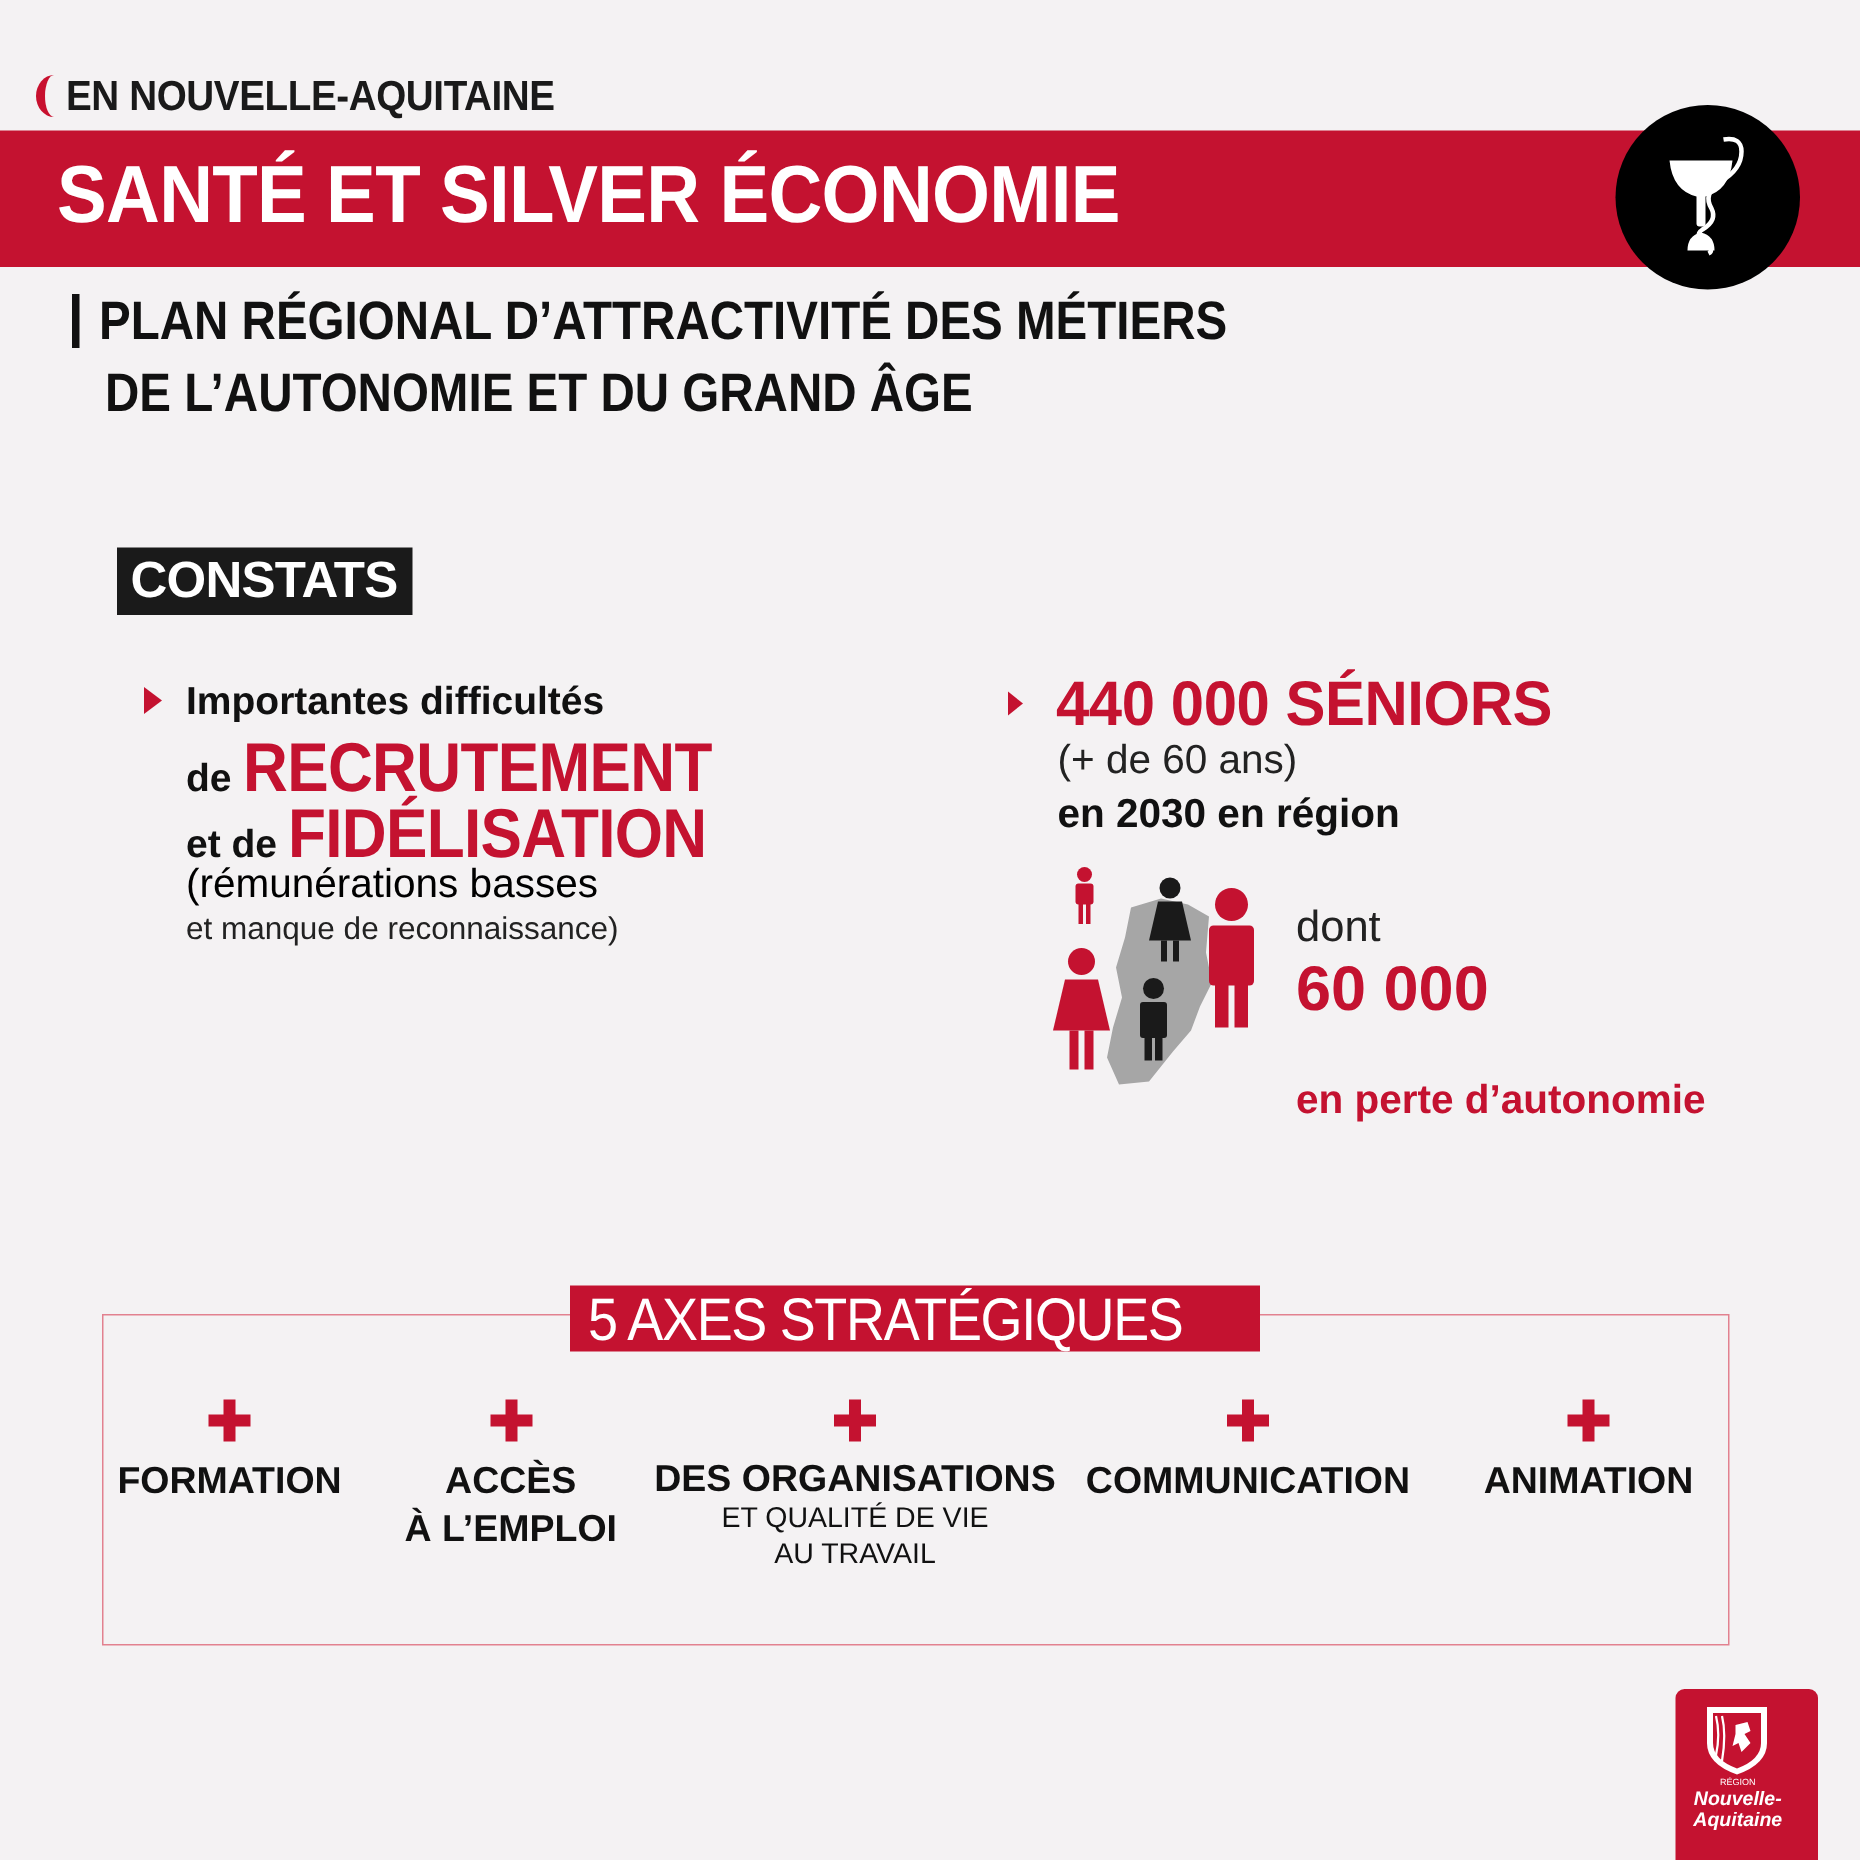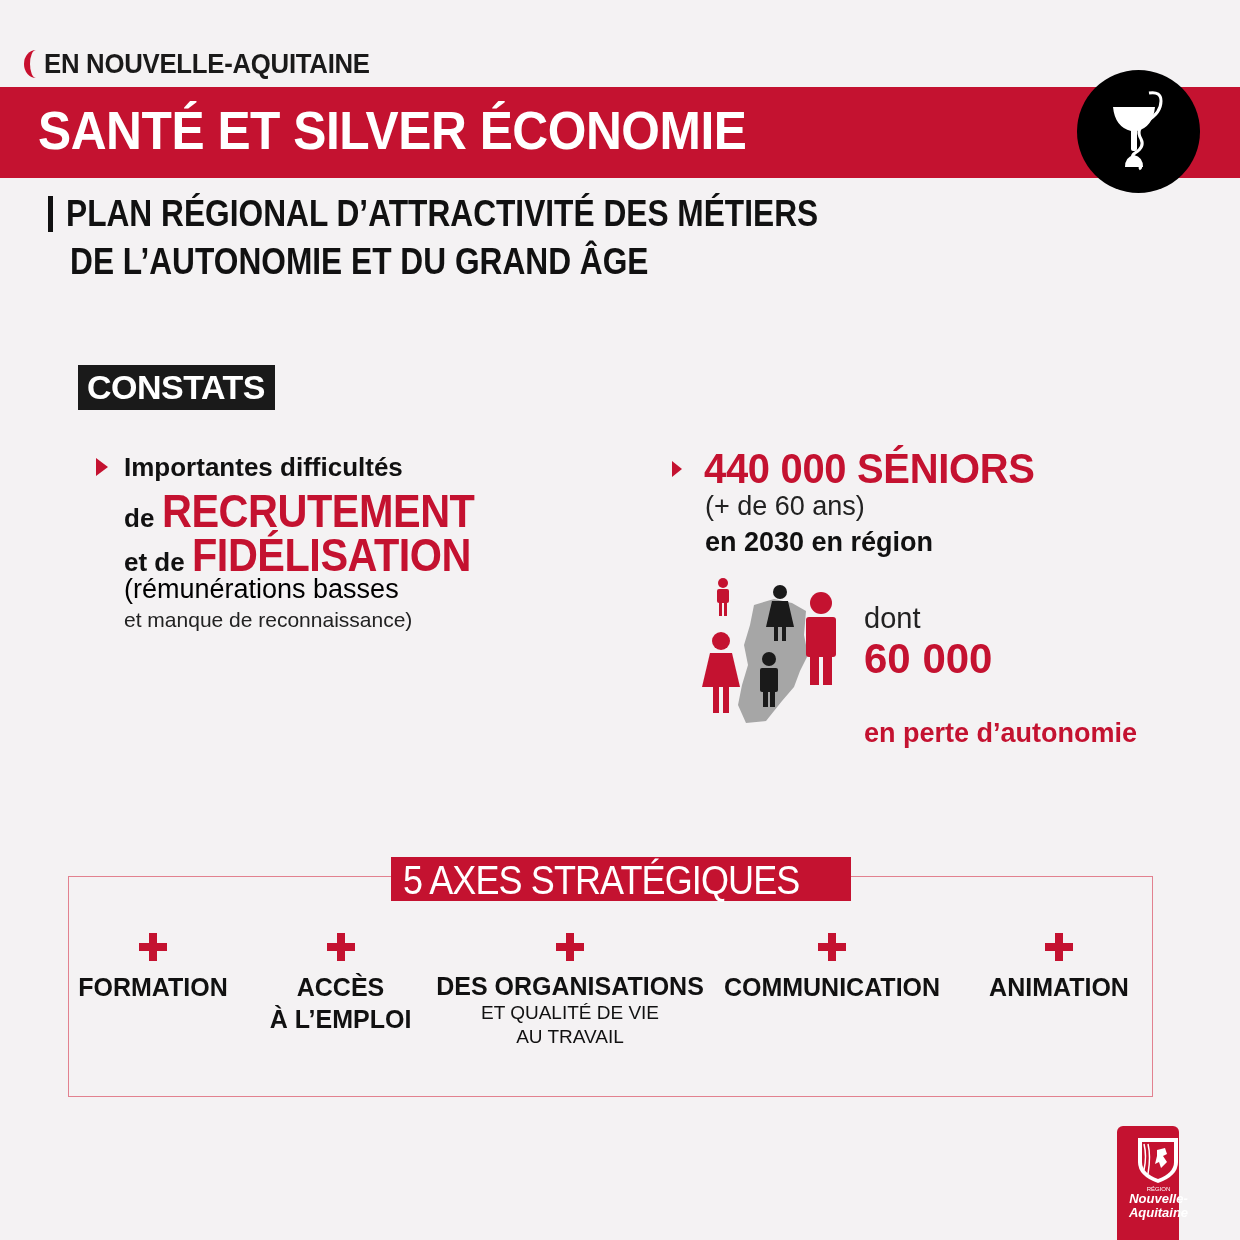--- a/index.html
+++ b/index.html
@@ -45,31 +45,31 @@
     .right-block .arrow { left: 0; top: 16px; border-top-width: 8px; border-bottom-width: 8px; border-left-width: 10px; }
     .rb-head { position: absolute; left: 32px; top: 0; font-size: 42px; font-weight: bold; color: #c41230; white-space: nowrap; letter-spacing: -0.3px; transform: scaleX(0.95); transform-origin: left; }
     .rb-sub { position: absolute; left: 33px; top: 46px; font-size: 27px; color: #222; }
     .rb-sub2 { position: absolute; left: 33px; top: 82px; font-size: 27px; font-weight: bold; color: #111; }
     .people { position: absolute; left: 24px; top: 130px; width: 150px; height: 150px; }
     .rb-dont { position: absolute; left: 192px; top: 157px; font-size: 29px; color: #222; }
     .rb-num { position: absolute; left: 192px; top: 190px; font-size: 42px; font-weight: bold; color: #c41230; }
     .rb-loss { position: absolute; left: 192px; top: 240px; font-size: 27px; font-weight: bold; color: #c41230; white-space: nowrap; margin-top: 33px; }
 
     .axes-box { position: absolute; left: 68px; top: 876px; width: 1085px; height: 221px; border: 1.5px solid #e2818f; }
-    .axes-title { position: absolute; left: 380px; top: 857px; width: 460px; height: 44px; background: #c41230; margin-left: 11px; }
+    .axes-title { position: absolute; left: 380px; top: 857px; width: 460px; height: 44px; background: #c41230; }
     .axes-title span { position: absolute; left: 12px; top: 1px; font-size: 40px; color: #fff; white-space: nowrap; letter-spacing: -1px; transform: scaleX(0.9); transform-origin: left; }
 
     .axis { position: absolute; top: 933px; text-align: center; display: flex; flex-direction: column; align-items: center; }
     .plus { width: 28px; height: 28px; position: relative; margin-bottom: 10px; }
     .plus::before { content: ""; position: absolute; left: 10px; top: 0; width: 8px; height: 28px; background: #c41230; }
     .plus::after { content: ""; position: absolute; left: 0; top: 10px; width: 28px; height: 8px; background: #c41230; }
     .axis .lbl { font-size: 25px; font-weight: bold; color: #111; line-height: 32px; white-space: nowrap; }
     .axis .sub { font-size: 19px; color: #111; line-height: 24px; white-space: nowrap; }
 
-    .logo { position: absolute; left: 1117px; top: 1126px; width: 62px; height: 114px; background: #c41230; border-radius: 6px 6px 0 0; }
+    .logo { position: absolute; left: 1117px; top: 1126px; width: 95px; height: 114px; background: #c41230; border-radius: 6px 6px 0 0; }
     .logo .shield { position: absolute; left: 18px; top: 10px; width: 46px; height: 48px; }
     .logo .region { position: absolute; left: 0; top: 60px; width: 83px; text-align: center; font-size: 6px; color: #fff; }
     .logo .name { position: absolute; left: 0; top: 66px; width: 83px; text-align: center; font-size: 13px; line-height: 14px; font-weight: bold; font-style: italic; color: #fff; }
   </style>
 </head>
 <body>
 
 <div class="kicker">
   <span class="bracket"></span>
   <span class="label">EN NOUVELLE-AQUITAINE</span>

